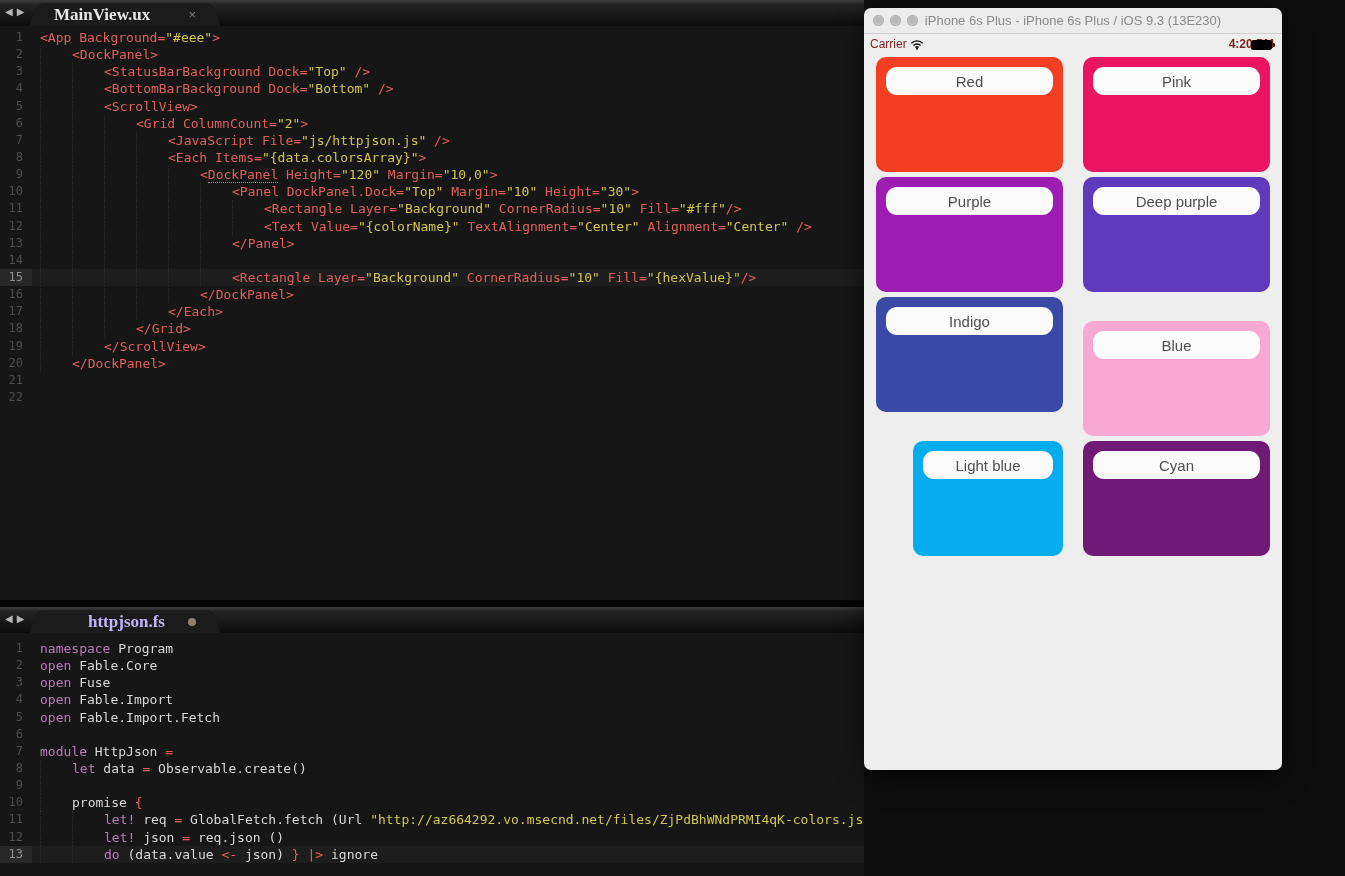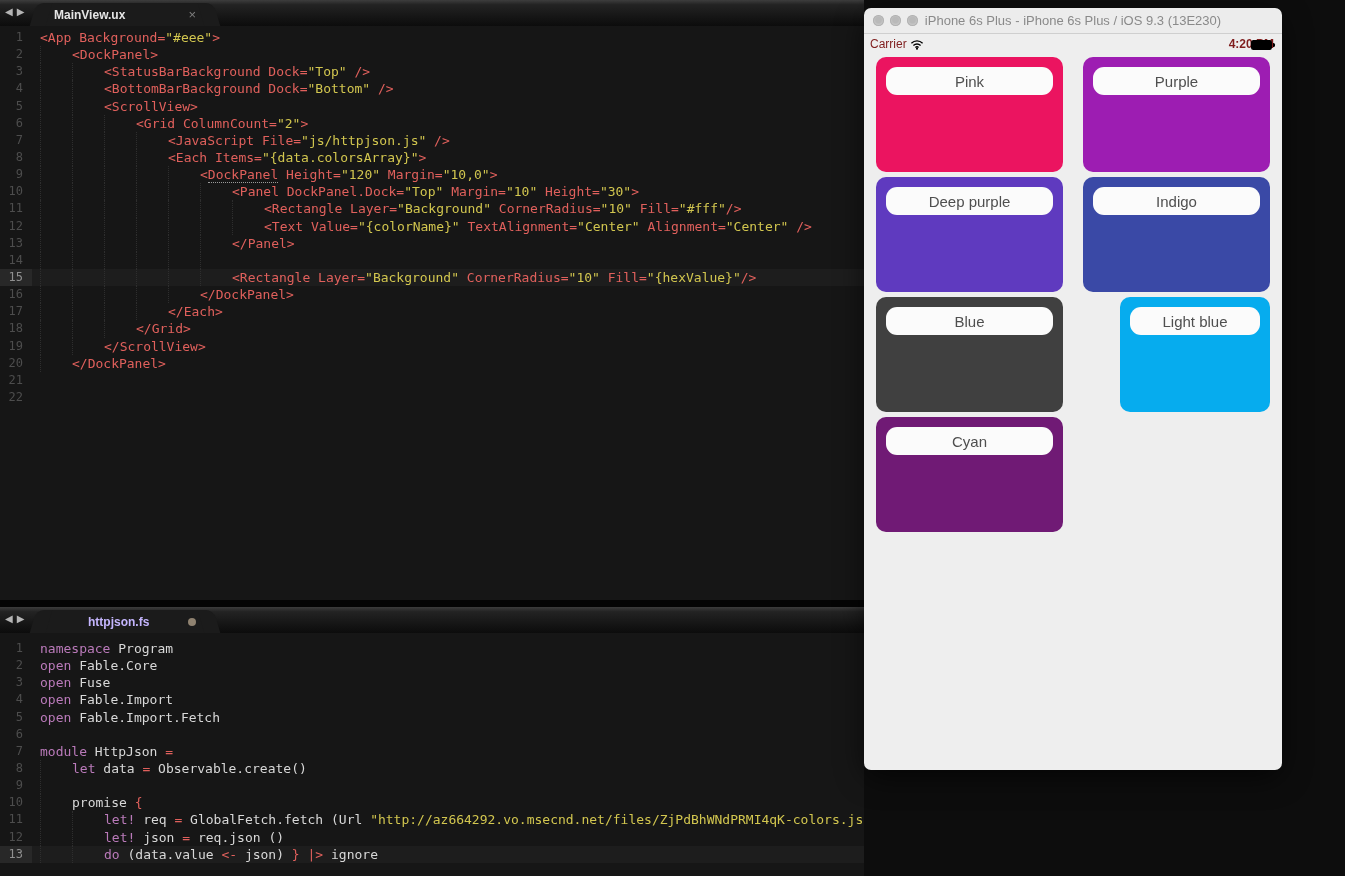--- a/index.html
+++ b/index.html
@@ -13,21 +13,21 @@
   .tabbar{position:relative;height:26px;
           background:linear-gradient(180deg,#3d3d3d 0%,#232323 18%,#141414 70%,#0c0c0c 100%);}
   .nav-arrows{position:absolute;left:5px;top:6px;font-size:10px;color:#b5b5b5;letter-spacing:4px;cursor:default;}
   .nav-arrows span{display:inline-block;}
   .tab{position:absolute;left:42px;top:3px;height:23px;width:142px;background:#1b1b1b;
        border-radius:9px 9px 0 0;display:flex;align-items:center;justify-content:space-between;
        padding:0 12px;z-index:2;}
   .tab::before,.tab::after{content:"";position:absolute;top:0;bottom:0;width:16px;background:#1b1b1b;z-index:-1;}
   .tab::before{left:-9px;transform:skewX(-16deg);border-radius:8px 0 0 0;}
   .tab::after{right:-9px;transform:skewX(16deg);border-radius:0 8px 0 0;}
-  .tab-label{font-size:12px;font-weight:bold;color:#e6e6e6;white-space:nowrap;}
+  .tab-label{font-size:17px;font-weight:bold;color:#e6e6e6;white-space:nowrap;font-family:Liberation Serif, serif;}
   .tab-label.modified{color:#c4b5fd;margin-left:34px;}
   .tab-close{color:#7e7e7e;font-size:13px;line-height:13px;cursor:pointer;}
   .tab-dot{width:8px;height:8px;border-radius:50%;background:#8f8270;}
 
   .codearea{position:absolute;left:0;right:0;bottom:0;top:26px;overflow:hidden;
             font-family:"DejaVu Sans Mono",monospace;font-size:13px;}
   .gutter{position:absolute;left:0;width:32px;}
   .ln{height:17.15px;line-height:17.15px;text-align:right;padding-right:9px;color:#4d4d4d;font-size:12px;}
   .ln.act{background:#282828;color:#909090;}
   .lines{position:absolute;left:32px;right:0;}
@@ -192,33 +192,36 @@
           <circle cx="8" cy="10.8" r="1.2" fill="#000"></circle>
         </svg>
       </div>
       <div class="clock">4:20 PM</div>
       <div class="battery">
         <span class="batt-body"></span>
           <span class="batt-nub"></span>
       </div>
     </div>
     <div class="cards" id="cards">
+        <div class="card" style="background: rgb(242, 62, 34);">
+          <div class="card-label">Red</div>
+        </div>
         <div class="card" style="background: rgb(235, 20, 96);">
           <div class="card-label">Pink</div>
         </div>
         <div class="card" style="background: rgb(157, 29, 178);">
           <div class="card-label">Purple</div>
         </div>
         <div class="card" style="background: rgb(95, 58, 191);">
           <div class="card-label">Deep purple</div>
         </div>
         <div class="card" style="background: rgb(58, 73, 166);">
           <div class="card-label">Indigo</div>
         </div>
-        <div class="card" style="background: #404040;">
+        <div class="card" style="background: #f9a8d4; margin-top: 24px;">
           <div class="card-label">Blue</div>
         </div>
         <div class="card" style="background: rgb(6, 172, 238); margin-left: 37px;">
           <div class="card-label">Light blue</div>
         </div>
         <div class="card" style="background: #701a75;">
           <div class="card-label">Cyan</div>
         </div>
       </div>
   </div>

